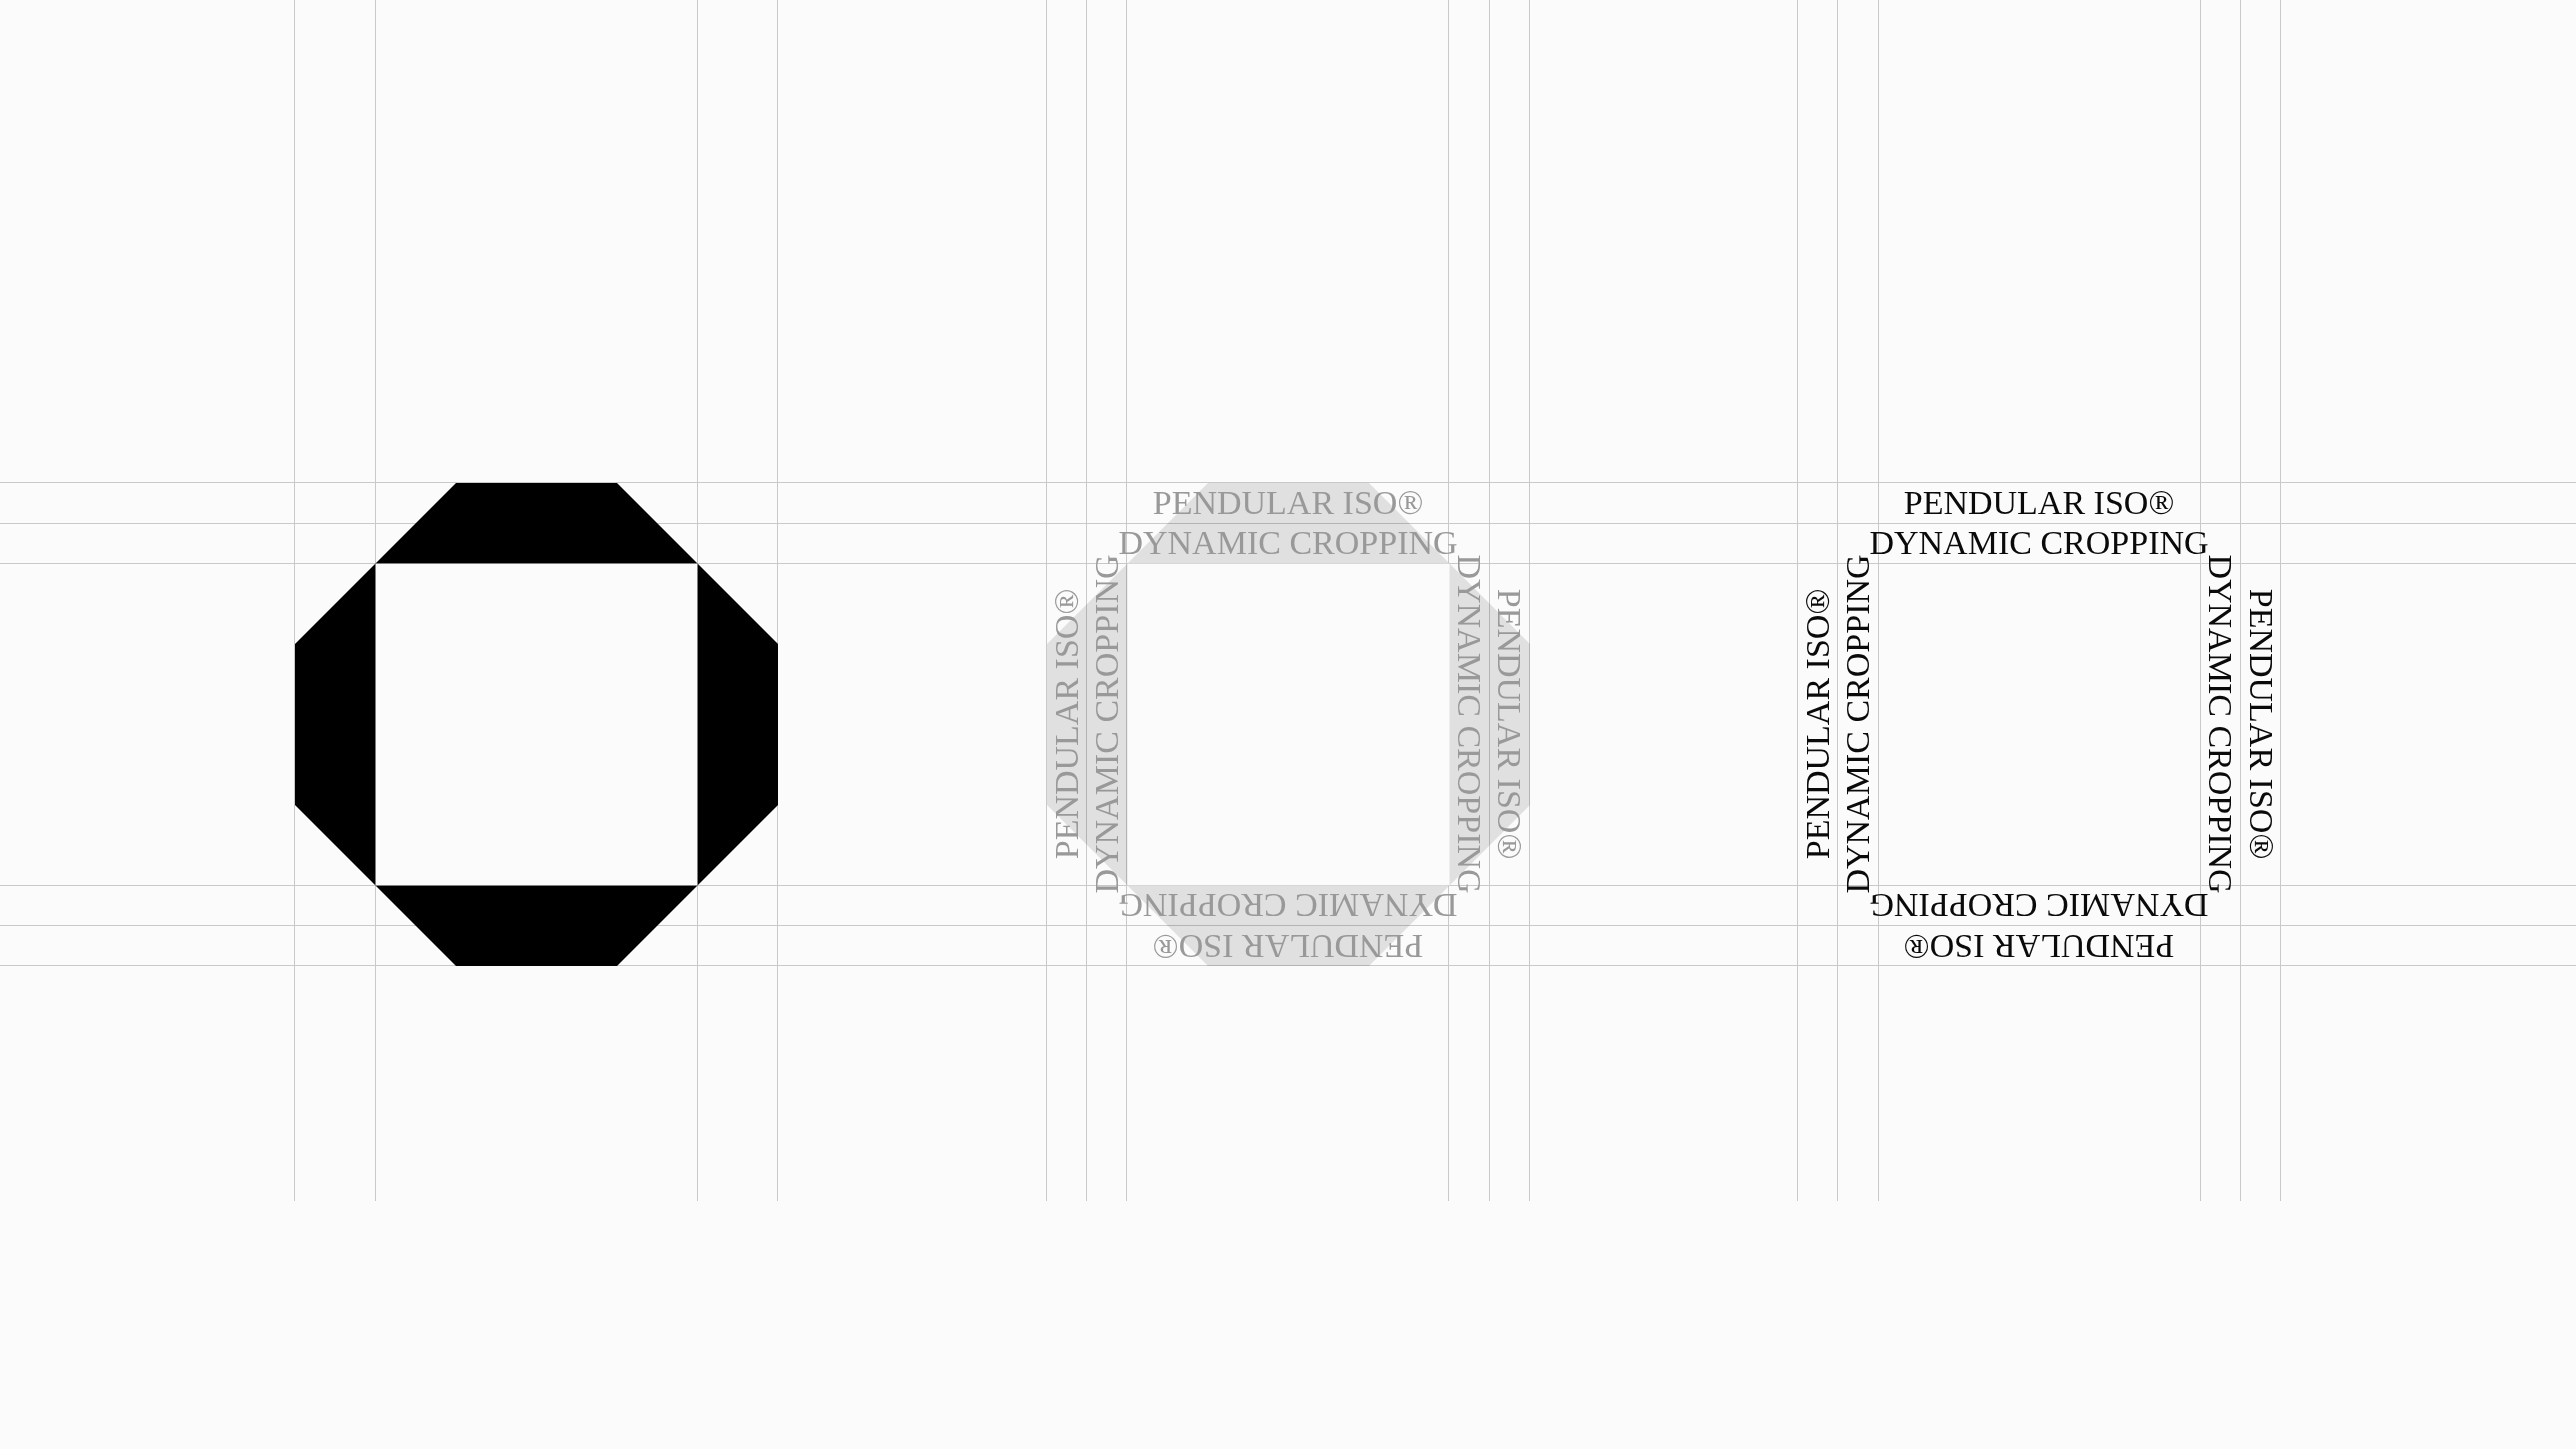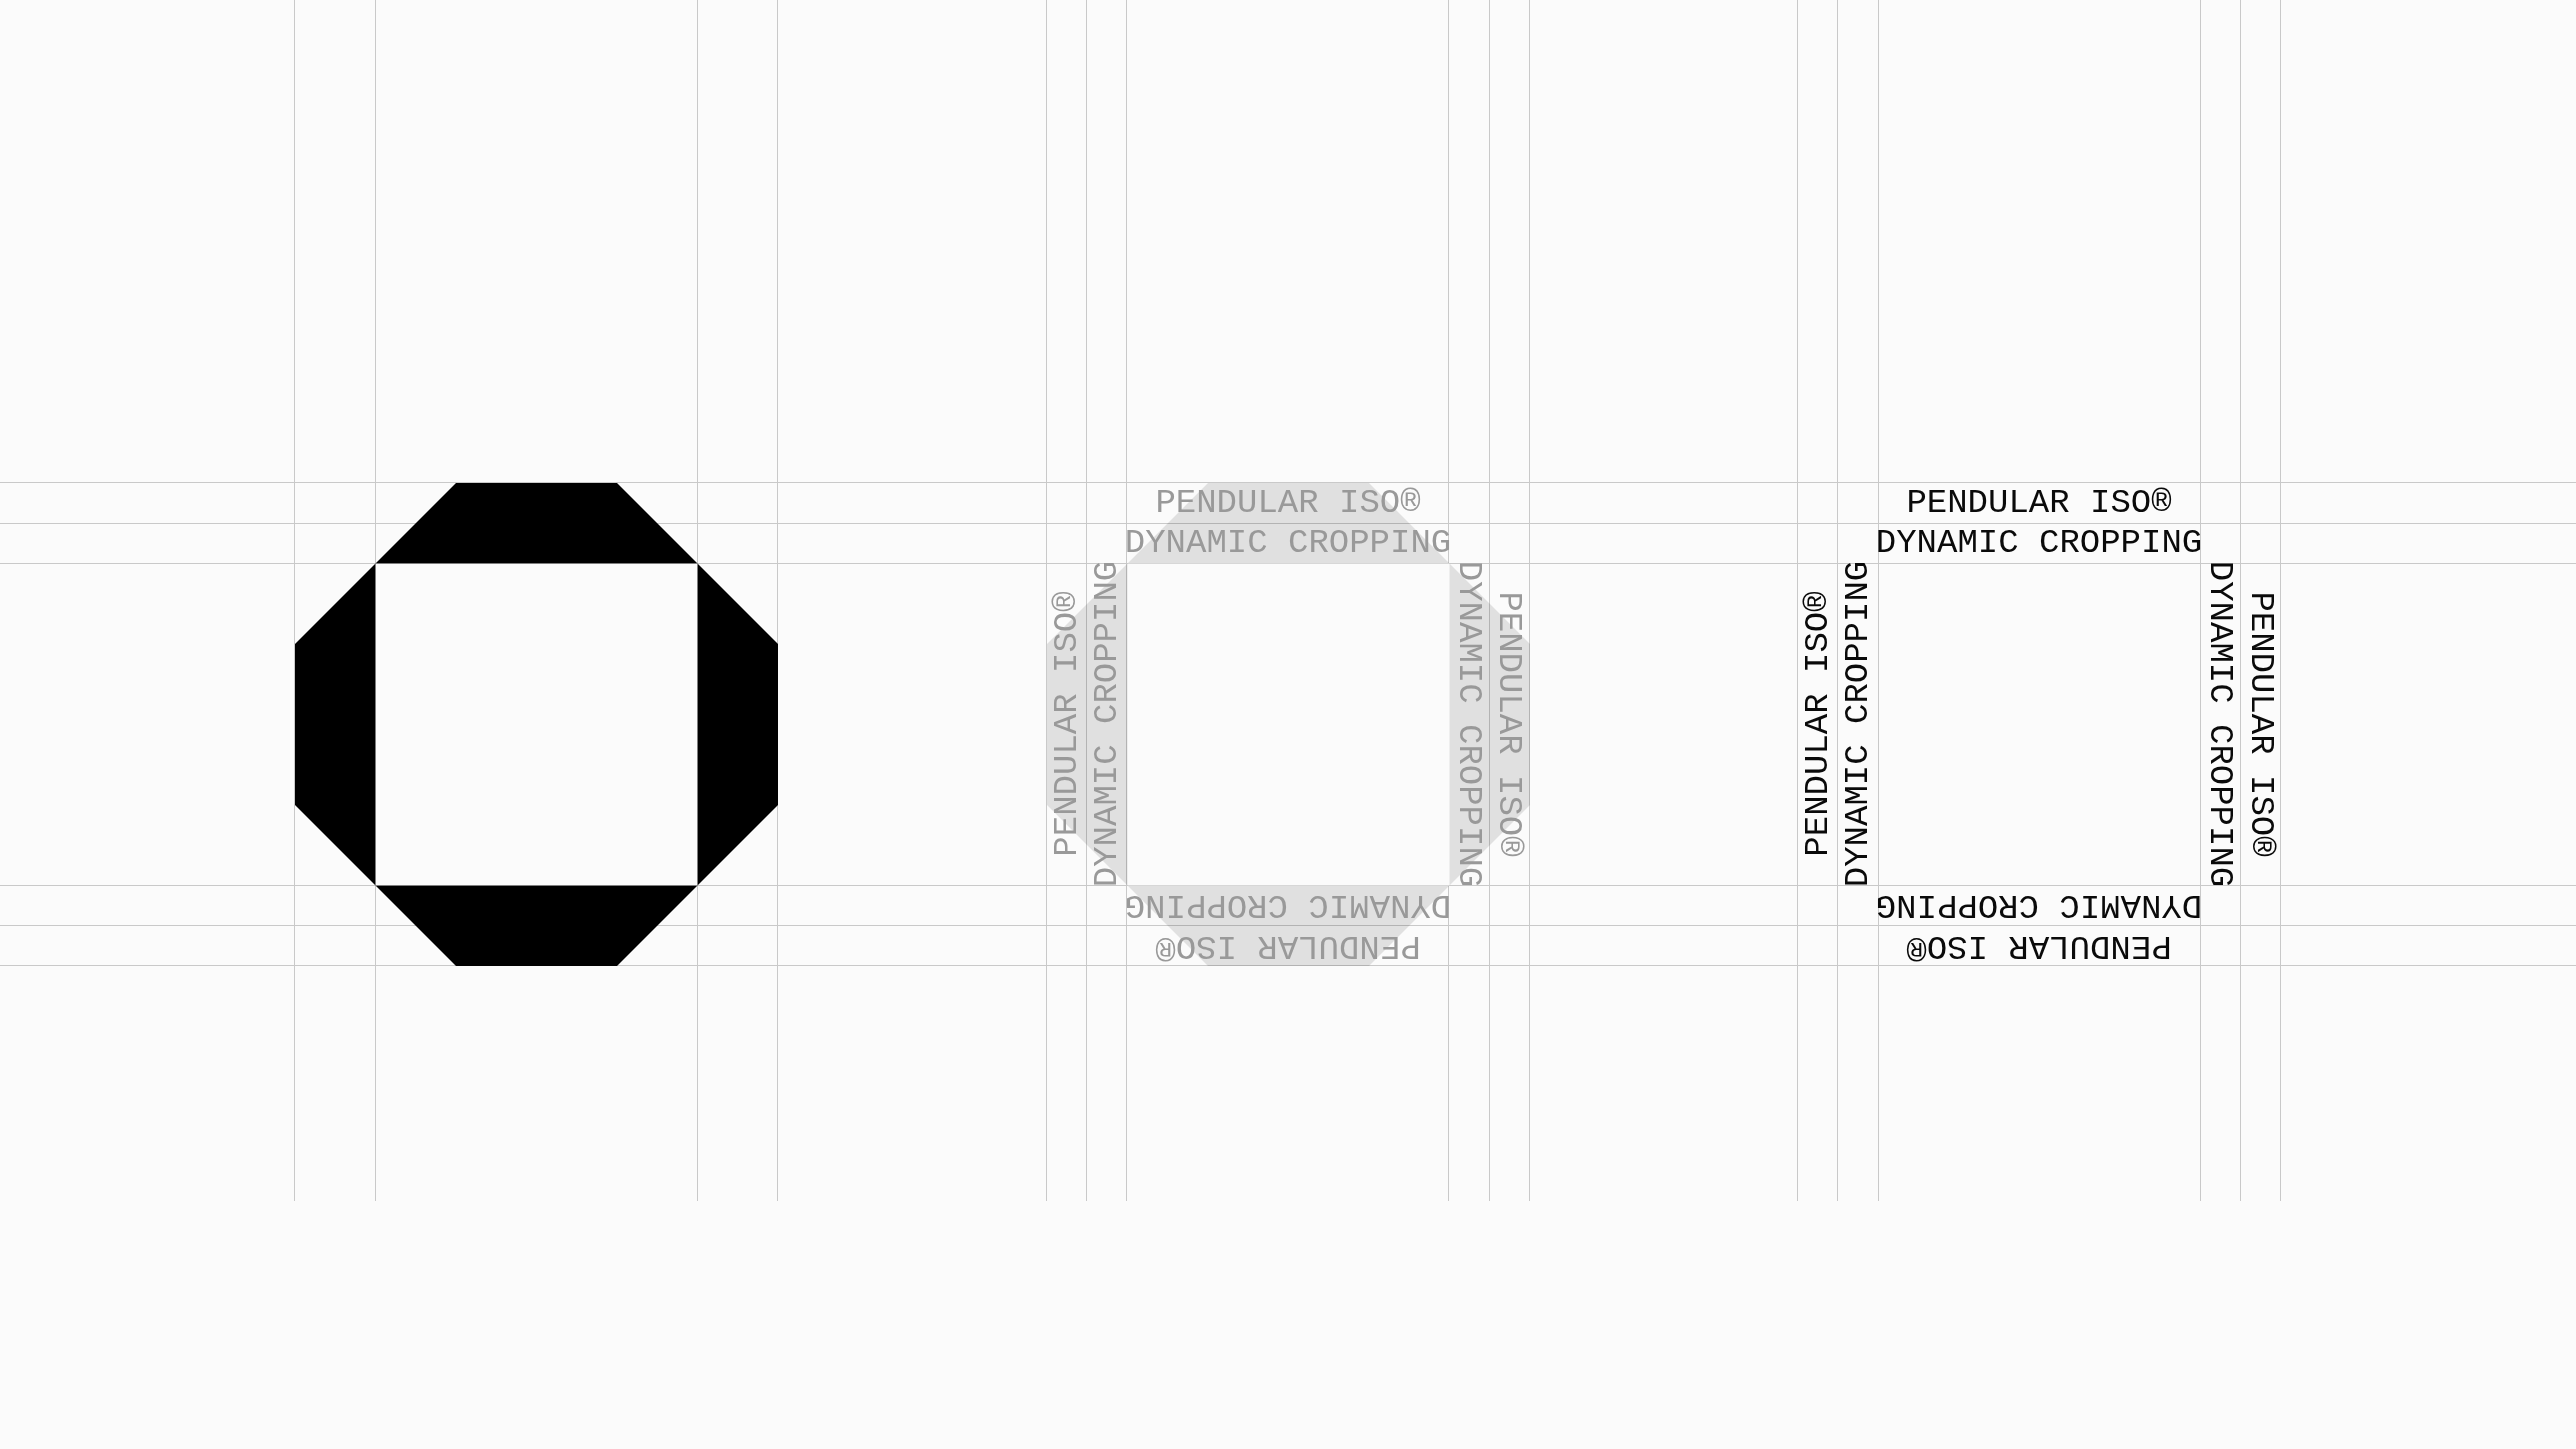--- a/index.html
+++ b/index.html
@@ -4,21 +4,21 @@
 <title></title>
 <style>
   :root{
     --background:#fbfbfb; --grid-line:#c9c9c9; --logo-black:#000000;
     --ghost-octagon:rgba(0,0,0,0.105); --ghost-text:#999999; --dark-text:#0a0a0a;
   }
   html,body{margin:0;padding:0;background:var(--background);}
   .stage{
     position:relative; width:2576px; height:1201px; overflow:hidden;
     background:var(--background);
-    font-family:Liberation Mono, monospace;
+    font-family:Liberation Serif, serif;
   }
   
   .gridlayer{position:absolute;inset:0;z-index:1;}
   .vline{position:absolute;top:0;width:1.3px;height:1449px;background:var(--grid-line);}
   .hline{position:absolute;left:0;height:1.3px;width:2576px;background:var(--grid-line);}
   
   .logo-svg{position:absolute;width:483px;height:483px;z-index:2;display:block;}
   .octagon-solid{fill:var(--logo-black);}
   .octagon-ghost{fill:var(--ghost-octagon);}
   .inner-square{fill:var(--background);}

